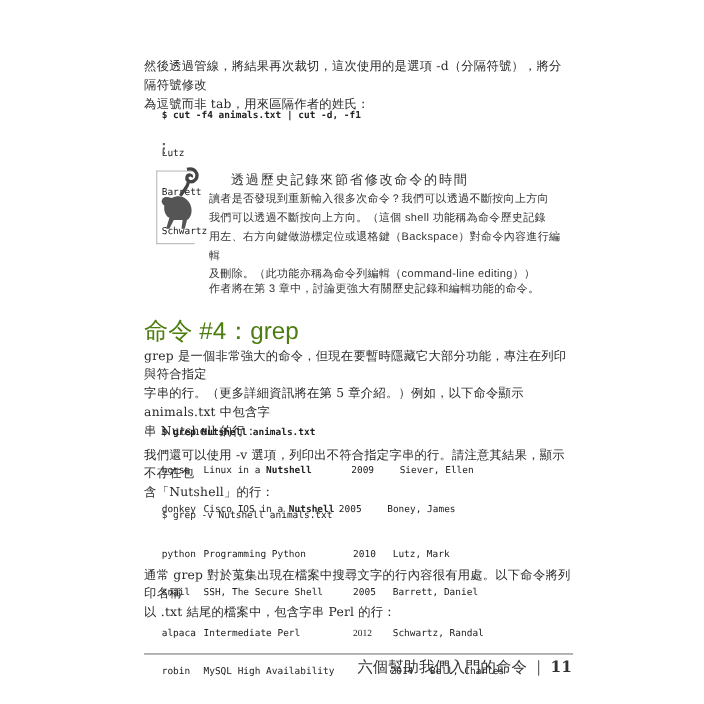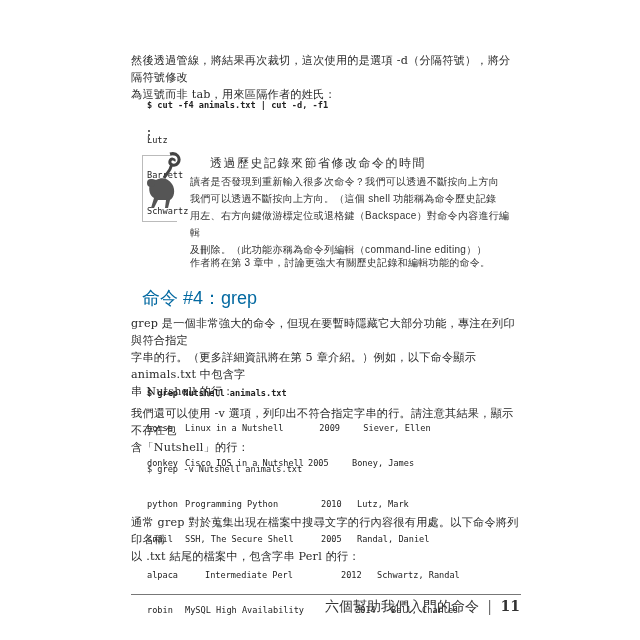--- a/index.html
+++ b/index.html
@@ -3,24 +3,24 @@
   <meta charset="utf-8">
   <style>
     html, body { margin: 0; padding: 0; background: #ffffff; }
     body { width: 640px; height: 640px; position: relative; overflow: hidden; color: #222; }
     .serif { font-family: "DejaVu Serif", "Liberation Serif", serif; }
     .sans { font-family: "Liberation Sans", "DejaVu Sans", sans-serif; }
     .mono { font-family: "DejaVu Sans Mono", "Liberation Mono", monospace; }
     .abs { position: absolute; }
     .para { font-size: 11.2px; line-height: 17px; color: #2a2a2a; left: 131px; width: 390px; letter-spacing: 0.2px; }
     .code { font-size: 8.6px; line-height: 11.8px; color: #222; left: 147px; white-space: pre; }
-    .code b { font-weight: normal; }
+    .code b { font-weight: bold; }
     .note-title { left: 190px; top: 155px; font-size: 12px; color: #333; letter-spacing: 1.5px; margin-left: 20px; }
     .note-body { left: 190px; width: 320px; font-size: 10px; line-height: 17px; color: #333; letter-spacing: 0.3px; }
-    .heading { left: 142px; top: 286px; font-size: 18px; color: #0369a1; }
+    .heading { left: 131px; top: 286px; font-size: 22px; color: #4d7c0f; }
     .lemur-box { left: 142px; top: 155px; width: 34px; height: 65px; border: 1px solid #bbb; border-right: none; }
     .rule { left: 131px; top: 594px; width: 390px; height: 1px; background: #777; }
     .footer { right: 120px; top: 598px; font-size: 14px; color: #333; }
   </style>
 </head>
 <body>
 
 <div class="abs para serif" style="top:52px;">
   <div>然後透過管線，將結果再次裁切，這次使用的是選項 -d（分隔符號），將分隔符號修改</div>
   <div>為逗號而非 tab，用來區隔作者的姓氏：</div>
@@ -71,22 +71,22 @@
 </div>
 
 <div class="abs para serif" style="top:405px;">
   <div>我們還可以使用 -v 選項，列印出不符合指定字串的行。請注意其結果，顯示不存在包</div>
   <div>含「Nutshell」的行：</div>
 </div>
 
 <div class="abs code mono" style="top:440px;">
   <div style="font-weight:normal;">$ grep -v Nutshell animals.txt</div>
   <div><span style="display:inline-block;width:38px;">python</span><span style="display:inline-block;width:136px;">Programming Python</span><span style="display:inline-block;width:36px;">2010</span><span>Lutz, Mark</span></div>
-  <div><span style="display:inline-block;width:38px;">snail</span><span style="display:inline-block;width:136px;">SSH, The Secure Shell</span><span style="display:inline-block;width:36px;">2005</span><span>Randal, Daniel</span></div>
-  <div><span style="display:inline-block;width:38px;">alpaca</span><span style="display:inline-block;width:136px;margin-left:20px;">Intermediate Perl</span><span style="display:inline-block;width:36px;">2012</span><span>Schwartz, Randal</span></div>
+  <div><span style="display:inline-block;width:38px;">snail</span><span style="display:inline-block;width:136px;">SSH, The Secure Shell</span><span style="display:inline-block;width:36px;">2005</span><span>Barrett, Daniel</span></div>
+  <div><span style="display:inline-block;width:38px;">alpaca</span><span style="display:inline-block;width:136px;">Intermediate Perl</span><span style="display:inline-block;width:36px;font-family:Liberation Serif, serif;">2012</span><span>Schwartz, Randal</span></div>
   <div><span style="display:inline-block;width:38px;">robin</span><span style="display:inline-block;width:136px;">MySQL High Availability</span><span style="display:inline-block;width:36px;margin-left:34px;">2014</span><span>Bell, Charles</span></div>
   
 </div>
 
 <div class="abs para serif" style="top:514px;">
   <div>通常 grep 對於蒐集出現在檔案中搜尋文字的行內容很有用處。以下命令將列印名稱</div>
   <div>以 .txt 結尾的檔案中，包含字串 Perl 的行：</div>
 </div>
 
 <div class="abs rule"></div>

